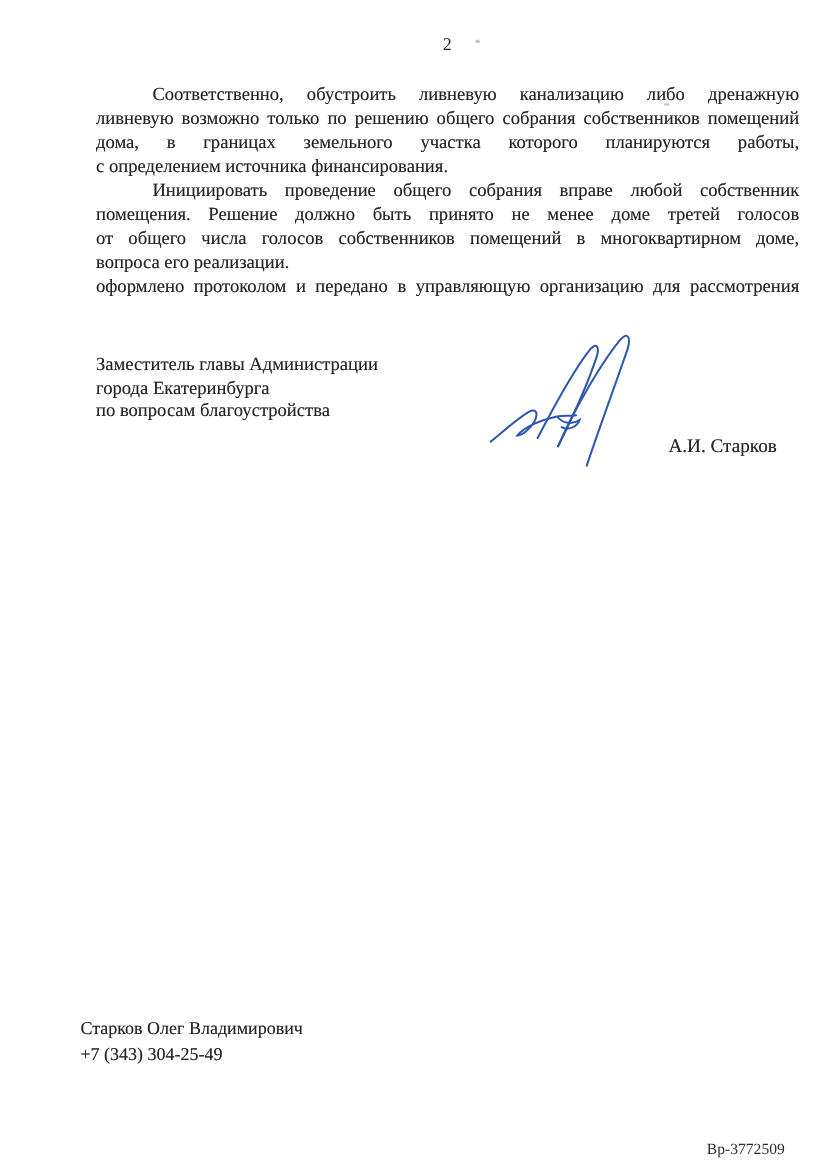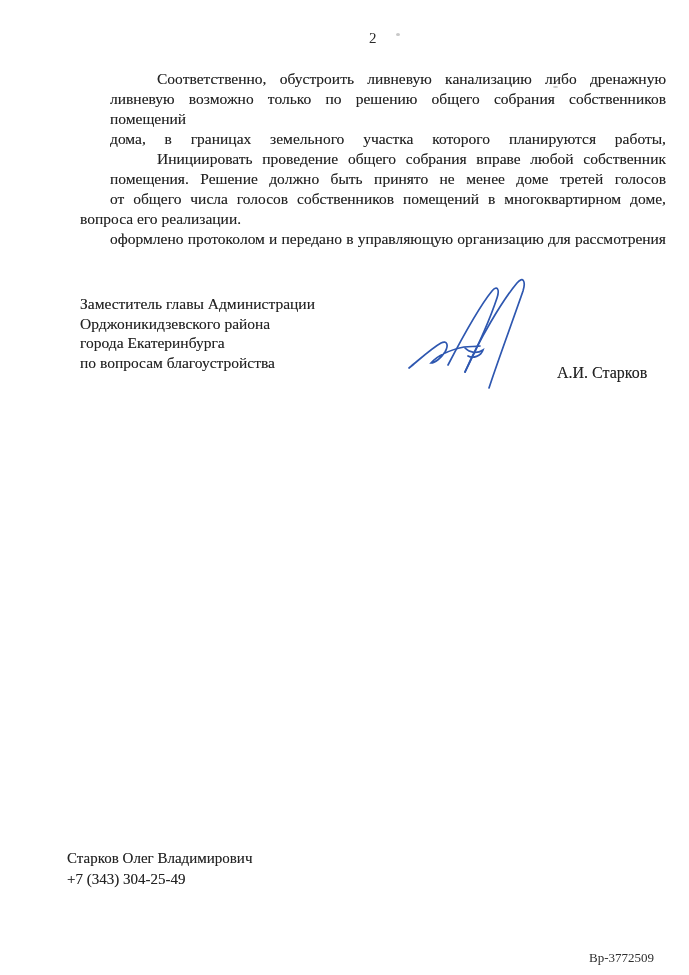--- a/index.html
+++ b/index.html
@@ -37,21 +37,20 @@
     font-size: 15.5px;
     line-height: 20px;
     text-shadow: 0 0 0.5px rgba(30,30,30,0.45);
   }
   .ln {
     white-space: normal;
   }
   .just {
     text-align: justify;
     text-align-last: justify;
-    margin-left: 30px;
   }
   .ind {
     text-indent: 47px;
   }
   
   .sigpos {
     position: absolute;
     left: 80px;
     top: 294px;
     width: 320px;
@@ -107,30 +106,30 @@
 <body>
 
 <div class="sheet">
 
   <div class="pagenum">2</div>
 
   <div class="body-text">
     <p class="ln just ind">Соответственно, обустроить ливневую канализацию либо дренажную</p>
     <p class="ln just">ливневую возможно только по решению общего собрания собственников помещений</p>
     <p class="ln just">дома, в границах земельного участка которого планируются работы,</p>
+    <p class="ln">с определением источника финансирования.</p>
     <p class="ln just ind">Инициировать проведение общего собрания вправе любой собственник</p>
     <p class="ln just">помещения. Решение должно быть принято не менее доме третей голосов</p>
     <p class="ln just">от общего числа голосов собственников помещений в многоквартирном доме,</p>
     <p class="ln">вопроса его реализации.</p>
     <p class="ln just">оформлено протоколом и передано в управляющую организацию для рассмотрения</p>
   </div>
 
   <div class="sigpos">
     <p class="ln">Заместитель главы Администрации</p>
-    <p class="ln">Орджоникидзевского района</p>
     <p class="ln">города Екатеринбурга</p>
     <p class="ln">по вопросам благоустройства</p>
   </div>
 
   <svg class="signature" viewBox="0 0 155 135" fill="none" xmlns="http://www.w3.org/2000/svg">
     <g stroke="#2e57b0" stroke-width="1.7" stroke-linecap="round" fill="none">
 
       <path d="M7 102 C 18 93, 30 82, 39 77 C 45 74, 47 79, 43 86 C 39 92, 33 97, 29 97 C 35 90, 48 84, 62 81 C 68 80, 73 81, 78 80"></path>
 
       <path d="M63 82 C 68 87, 75 88, 81 84 C 79 90, 71 93, 66 90"></path>

